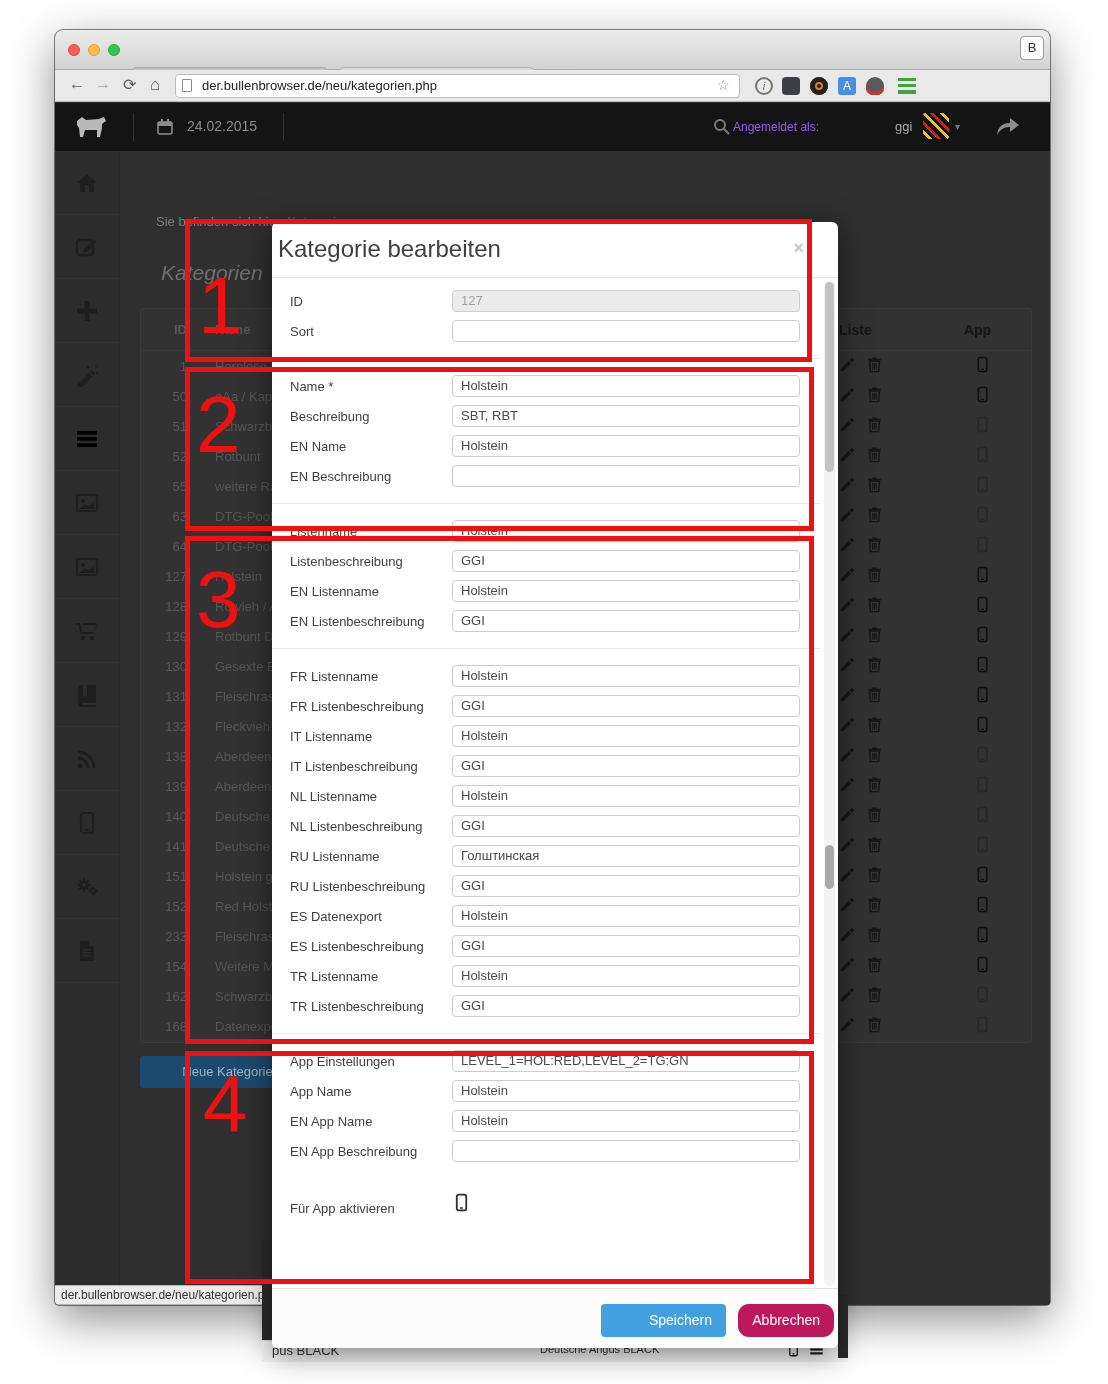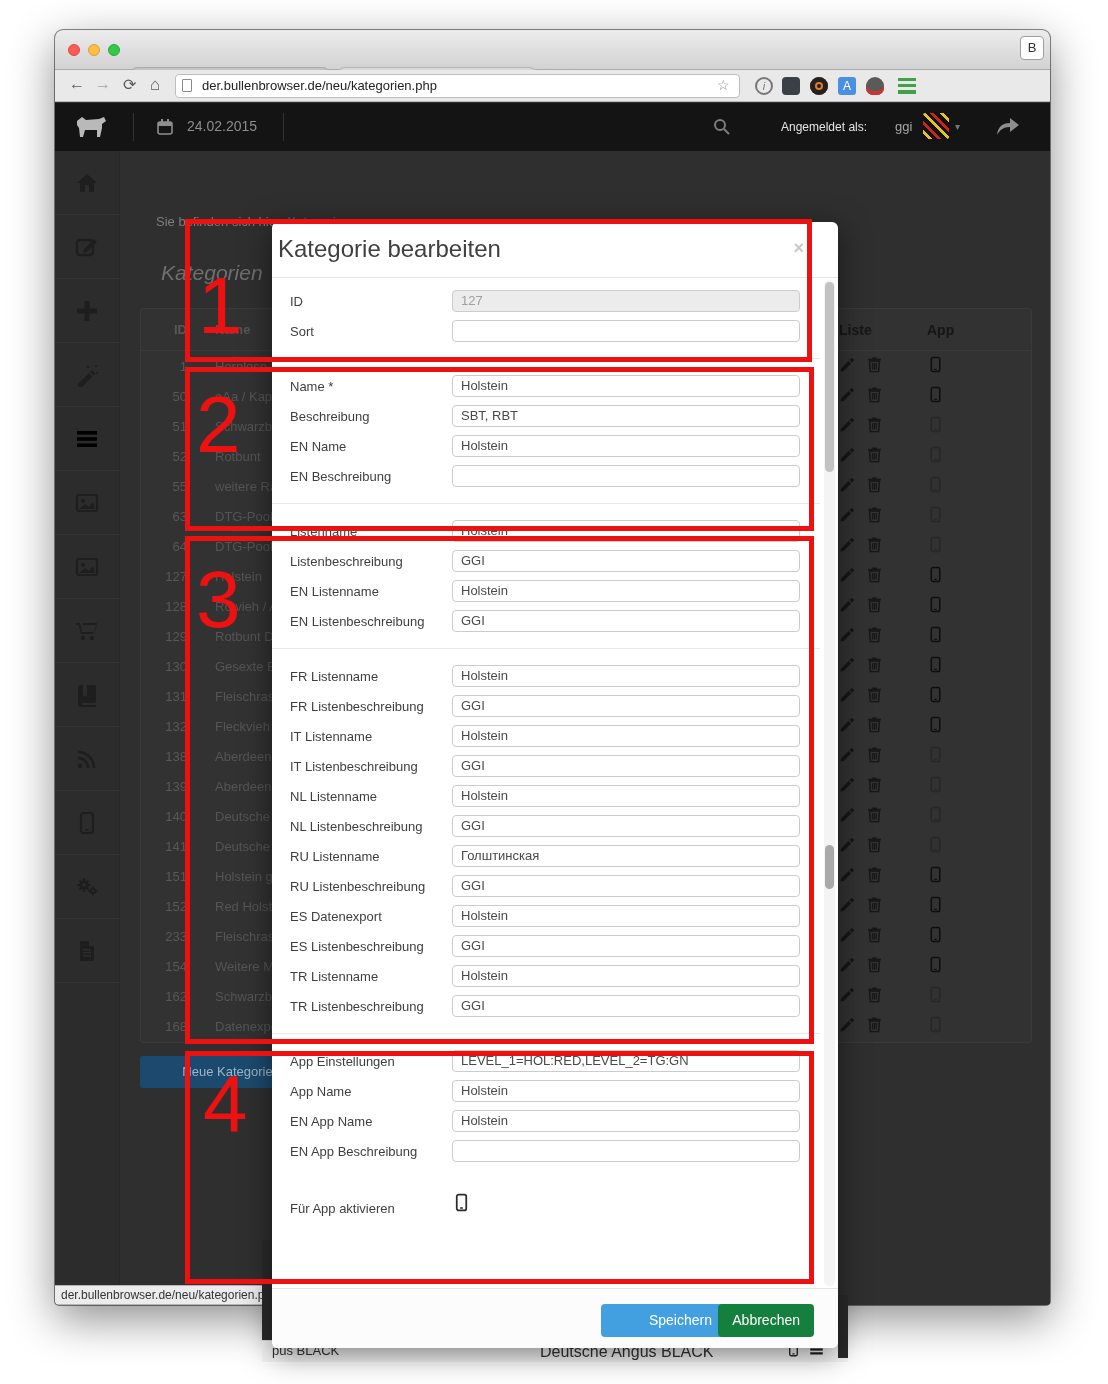--- a/index.html
+++ b/index.html
@@ -37,21 +37,21 @@
   #url-pageicon { position:absolute; left:127px; top:9px; width:10px; height:13px; background:#fff;
                   border:1px solid #8a8a8a; border-radius:1px; }
   #url-star { position:absolute; left:662px; top:7px; font-size:14px; color:#8a8a8a; }
   .ext-icon { position:absolute; top:7px; width:18px; height:18px; border-radius:50%; }
 
   
   #page { position:absolute; left:0; top:73px; width:100%; height:1202px; background:#2f2f2f; overflow:hidden; }
   #topnav { position:absolute; left:0; top:0; width:100%; height:48px; background:#141414; }
   #topnav .sep { position:absolute; top:10px; width:1px; height:28px; background:#333; }
   #nav-date { position:absolute; left:132px; top:15px; color:#8d8d8d; font-size:14px; }
-  #nav-logged { position:absolute; left:726px; top:17px; color:#e5e5e5; font-size:12px; }
+  #nav-logged { position:absolute; left:678px; top:17px; color:#8b5cf6; font-size:12px; }
   #nav-user { position:absolute; left:840px; top:16px; color:#a7a7a7; font-size:13px; }
   #nav-avatar { position:absolute; left:868px; top:10px; width:26px; height:26px; border-radius:2px;
                 background:
                  repeating-linear-gradient(45deg,#111 0 4px,#e8c31d 4px 7px,#111 7px 10px,#c22 10px 13px); }
   #nav-caret { position:absolute; left:900px; top:18px; color:#777; font-size:10px; }
   #sidenav { position:absolute; left:0; top:48px; width:65px; height:1154px; background:#2c2c2c;
              border-right:1px solid #272727; }
   .side-item { position:relative; width:65px; height:64px; border-bottom:1px solid #343434; }
   .side-item svg { position:absolute; left:20px; top:20px; }
   #content { position:absolute; left:66px; top:48px; right:0; bottom:0; background:#2f2f2f; }
@@ -59,37 +59,37 @@
   #breadcrumb a { color:#41708f; text-decoration:none; }
   #page-heading { position:absolute; left:40px; top:110px; font-size:21px; font-style:italic; color:#6f6f6f; }
   #table-panel { position:absolute; left:19px; top:157px; width:892px; height:735px; background:#323232;
                  border:1px solid #3a3a3a; border-radius:3px; }
   .t-row { display:flex; align-items:center; height:30px; }
   .t-head { height:42px; font-weight:bold; color:#161616; font-size:14px; border-bottom:1px solid #3a3a3a; }
   .c-id { width:52px; text-align:right; padding-right:6px; }
   .c-name { width:588px; padding-left:22px; overflow:hidden; white-space:nowrap; }
   .c-liste { width:58px; }
   .c-aktion { width:88px; display:flex; gap:10px; }
-  .c-app { width:64px; text-align:left; }
+  .c-app { width:64px; text-align:right; }
   .t-row .c-id { color:#585858; font-size:13px; }
   .t-row .c-name { color:#555; font-size:13px; }
   #new-cat-btn { position:absolute; left:19px; top:905px; width:175px; height:32px; background:#1c4a6e;
                  border-radius:3px; color:#9db7c8; font-size:13px; text-align:center; line-height:32px; }
   #status-tooltip { position:absolute; left:0; top:1182px; width:213px; height:20px; background:#ececec;
                     border:1px solid #b5b5b5; border-left:none; font-size:12px; color:#333;
                     line-height:18px; padding-left:6px; white-space:nowrap; overflow:hidden; border-radius:0 3px 0 0; }
 
   
   #paste-bottom { position:absolute; left:262px; top:1300px; width:586px; height:64px; background:#fff; }
   #paste-sliver-left { position:absolute; left:262px; top:1240px; width:11px; height:118px; background:#2b2b2b; }
   #paste-sliver-right { position:absolute; left:838px; top:1295px; width:10px; height:63px; background:#2b2b2b; }
   #paste-strip { position:absolute; left:262px; top:1340px; width:586px; height:22px; background:#f4f4f4;
                  border-top:1px solid #ddd; }
   #paste-strip .s-left { position:absolute; left:10px; top:2px; font-size:13px; color:#333; }
-  #paste-strip .s-center { position:absolute; left:278px; top:2px; font-size:16px; color:#333; }
+  #paste-strip .s-center { position:absolute; left:278px; top:2px; font-size:11px; color:#333; }
   #paste-strip .s-icons { position:absolute; right:24px; top:1px; display:flex; gap:8px; }
 
   
   #modal { position:absolute; left:272px; top:222px; width:566px; height:1126px; background:#fff;
            border-radius:6px; box-shadow:0 6px 30px rgba(0,0,0,.5); }
   #modal-header { position:absolute; left:0; top:0; width:100%; height:56px; border-bottom:1px solid #e5e5e5; }
   #modal-title { position:absolute; left:6px; top:13px; font-size:24px; color:#404040; }
   #modal-close { position:absolute; right:34px; top:16px; font-size:18px; color:#c9c9c9; font-weight:bold; }
   #modal-body { position:absolute; left:0; top:56px; width:548px; bottom:60px; padding:8px 0 0 18px; }
   .f-row { display:flex; align-items:center; height:30px; }
@@ -101,21 +101,21 @@
   #app-activate-row { display:flex; align-items:flex-end; height:30px; margin-top:20px; }
   #modal-scrollbar { position:absolute; right:3px; top:58px; width:11px; bottom:62px; background:#f4f4f4;
                      border-radius:6px; }
   #scroll-thumb-1 { position:absolute; left:1px; top:2px; width:9px; height:190px; background:#c2c2c2; border-radius:5px; }
   #scroll-thumb-2 { position:absolute; left:1px; top:565px; width:9px; height:44px; background:#a9a9a9; border-radius:5px; }
   #modal-footer { position:absolute; left:0; bottom:0; width:100%; height:60px; border-top:1px solid #e5e5e5;
                   background:#fcfcfc; border-radius:0 0 6px 6px; }
   .btn { position:absolute; top:15px; height:33px; border-radius:4px; color:#fff; font-size:14px;
          text-align:center; line-height:33px; padding:0 14px; }
   #btn-save { right:112px; background:#42a0e0;padding-left:48px; }
-  #btn-cancel { right:24px; background:#15803d; }
+  #btn-cancel { right:4px; background:#be185d;border-radius:11px; }
 
   
   .ann-box { position:absolute; border:5px solid #ee1111; z-index:50; }
   .ann-num { position:absolute; z-index:51; color:#ee1111; font-size:80px; line-height:1; font-weight:400; }
 </style>
 </head>
 <body>
 
 <div id="canvas">
 

